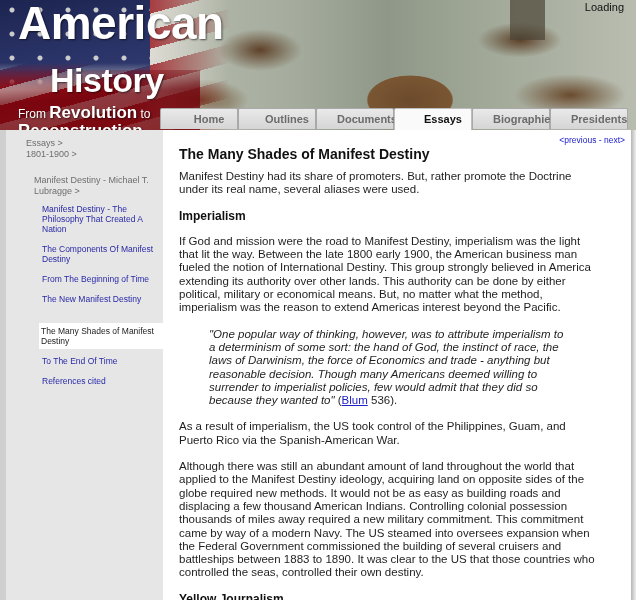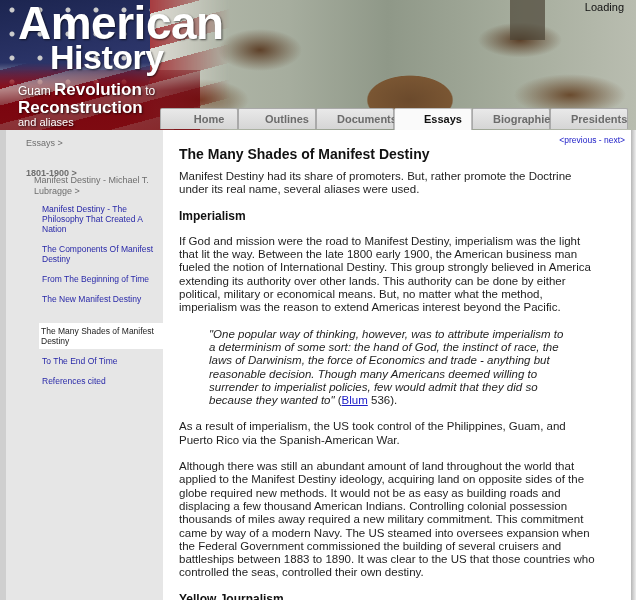--- a/index.html
+++ b/index.html
@@ -29,41 +29,41 @@
       background:
         radial-gradient(circle at 12px 10px, #ccc 2px, transparent 3px) 0 0/28px 24px,
         linear-gradient(170deg, #1c2550 0%, #2b3468 60%, #343d70 100%);
       -webkit-mask-image: linear-gradient(180deg, #000 70%, transparent 100%);
       mask-image: linear-gradient(180deg, #000 70%, transparent 100%);
     }
     .flag-shade { position: absolute; left: 0; top: 70px; width: 200px; height: 60px;
       background: linear-gradient(175deg, rgba(0,0,0,0) 0%, rgba(110,0,10,.75) 45%, rgba(120,10,15,.85) 100%); }
     .logo { position: absolute; left: 18px; top: 6px; color: #fff; text-shadow: 1px 1px 2px rgba(0,0,0,.6); }
     .logo-line1 { display: block; font-size: 46px; font-weight: bold; line-height: 34px; letter-spacing: -0.5px; }
-    .logo-line2 { display: block; font-size: 34px; font-weight: bold; line-height: 34px; padding-left: 32px; letter-spacing: -0.5px; }
+    .logo-line2 { display: block; font-size: 34px; font-weight: bold; line-height: 34px; padding-left: 32px; letter-spacing: -0.5px; margin-top: 23px; }
     .logo-line3 { display: block; font-size: 12px; line-height: 16px; margin-top: 8px; }
     .logo-line3 .big { font-size: 17px; font-weight: bold; }
     .logo-line4 { display: block; font-size: 17px; font-weight: bold; line-height: 17px; }
     .logo-line5 { display: block; font-size: 11px; line-height: 13px; }
     .loading { position: absolute; right: 12px; top: 1px; font-size: 11px; color: #111; }
 
     
     #tabs { position: absolute; left: 160px; top: 108px; height: 22px; display: flex; }
     .tab { width: 78px; height: 21px; margin-right: 0; border: 1px solid #a9a9a9; border-bottom: none;
       background: linear-gradient(180deg, #e9e9e9 0%, #d5d5d5 100%);
       color: #6b6b6b; font-size: 11px; font-weight: bold; text-align: center; line-height: 20px;
       border-radius: 2px 2px 0 0; cursor: pointer; padding-left: 20px; }
     .tab.active { background: #fafafa; color: #111; height: 22px; border-color: #bdbdbd; }
 
     
     #sidebar { position: absolute; left: 0; top: 130px; width: 163px; height: 470px; background: #e6e6e6;
       border-left: 6px solid #cfcfcf; }
     .crumb { display: block; font-size: 9px; color: #6e6e6e; line-height: 11px; cursor: pointer; }
     .crumb-1 { position: absolute; left: 20px; top: 8px; }
-    .crumb-2 { position: absolute; left: 20px; top: 38px; font-weight: bold; }
+    .crumb-2 { position: absolute; left: 20px; top: 19px; }
     .crumb-3 { position: absolute; left: 28px; top: 45px; width: 120px; }
     .nav-list { position: absolute; left: 34px; top: 74px; width: 123px; }
     .nav-item { display: block; font-size: 8.5px; line-height: 10px; color: #2828a8; padding: 0 0 0 2px; cursor: pointer; }
     .nav-item.current { color: #222; background: #fff; padding: 3px 2px 3px 2px; margin-left: -1px; }
 
     
     #content { position: absolute; left: 163px; top: 130px; width: 468px; height: 470px; background: #fff; padding: 0 16px; }
     #scroll-edge { position: absolute; left: 631px; top: 130px; width: 5px; height: 470px; background: linear-gradient(90deg,#b5b5b5,#d8d8d8 60%,#ededed); }
     .prevnext { position: absolute; right: 6px; top: 5px; font-size: 8.5px; color: #2020c8; }
     .prevnext a { color: #2020c8; text-decoration: none; cursor: pointer; }
@@ -84,21 +84,21 @@
   <div id="header">
     <div class="photo">
         <div class="aisle"></div>
       </div>
     <div class="flag"></div>
     <div class="canton"></div>
     <div class="flag-shade"></div>
     <div class="logo">
       <span class="logo-line1">American</span>
       <span class="logo-line2">History</span>
-      <span class="logo-line3"><span>Guam </span><span class="big">Revolution</span><span> to</span></span>
+      <span class="logo-line3"><span>From </span><span class="big">Revolution</span><span> to</span></span>
       <span class="logo-line4">Reconstruction</span>
       <span class="logo-line5">and aliases</span>
     </div>
     <div class="loading">Loading</div>
   </div>
 
   <div id="tabs">
     <div class="tab">Home</div>
     <div class="tab">Outlines</div>
     <div class="tab">Documents</div>

